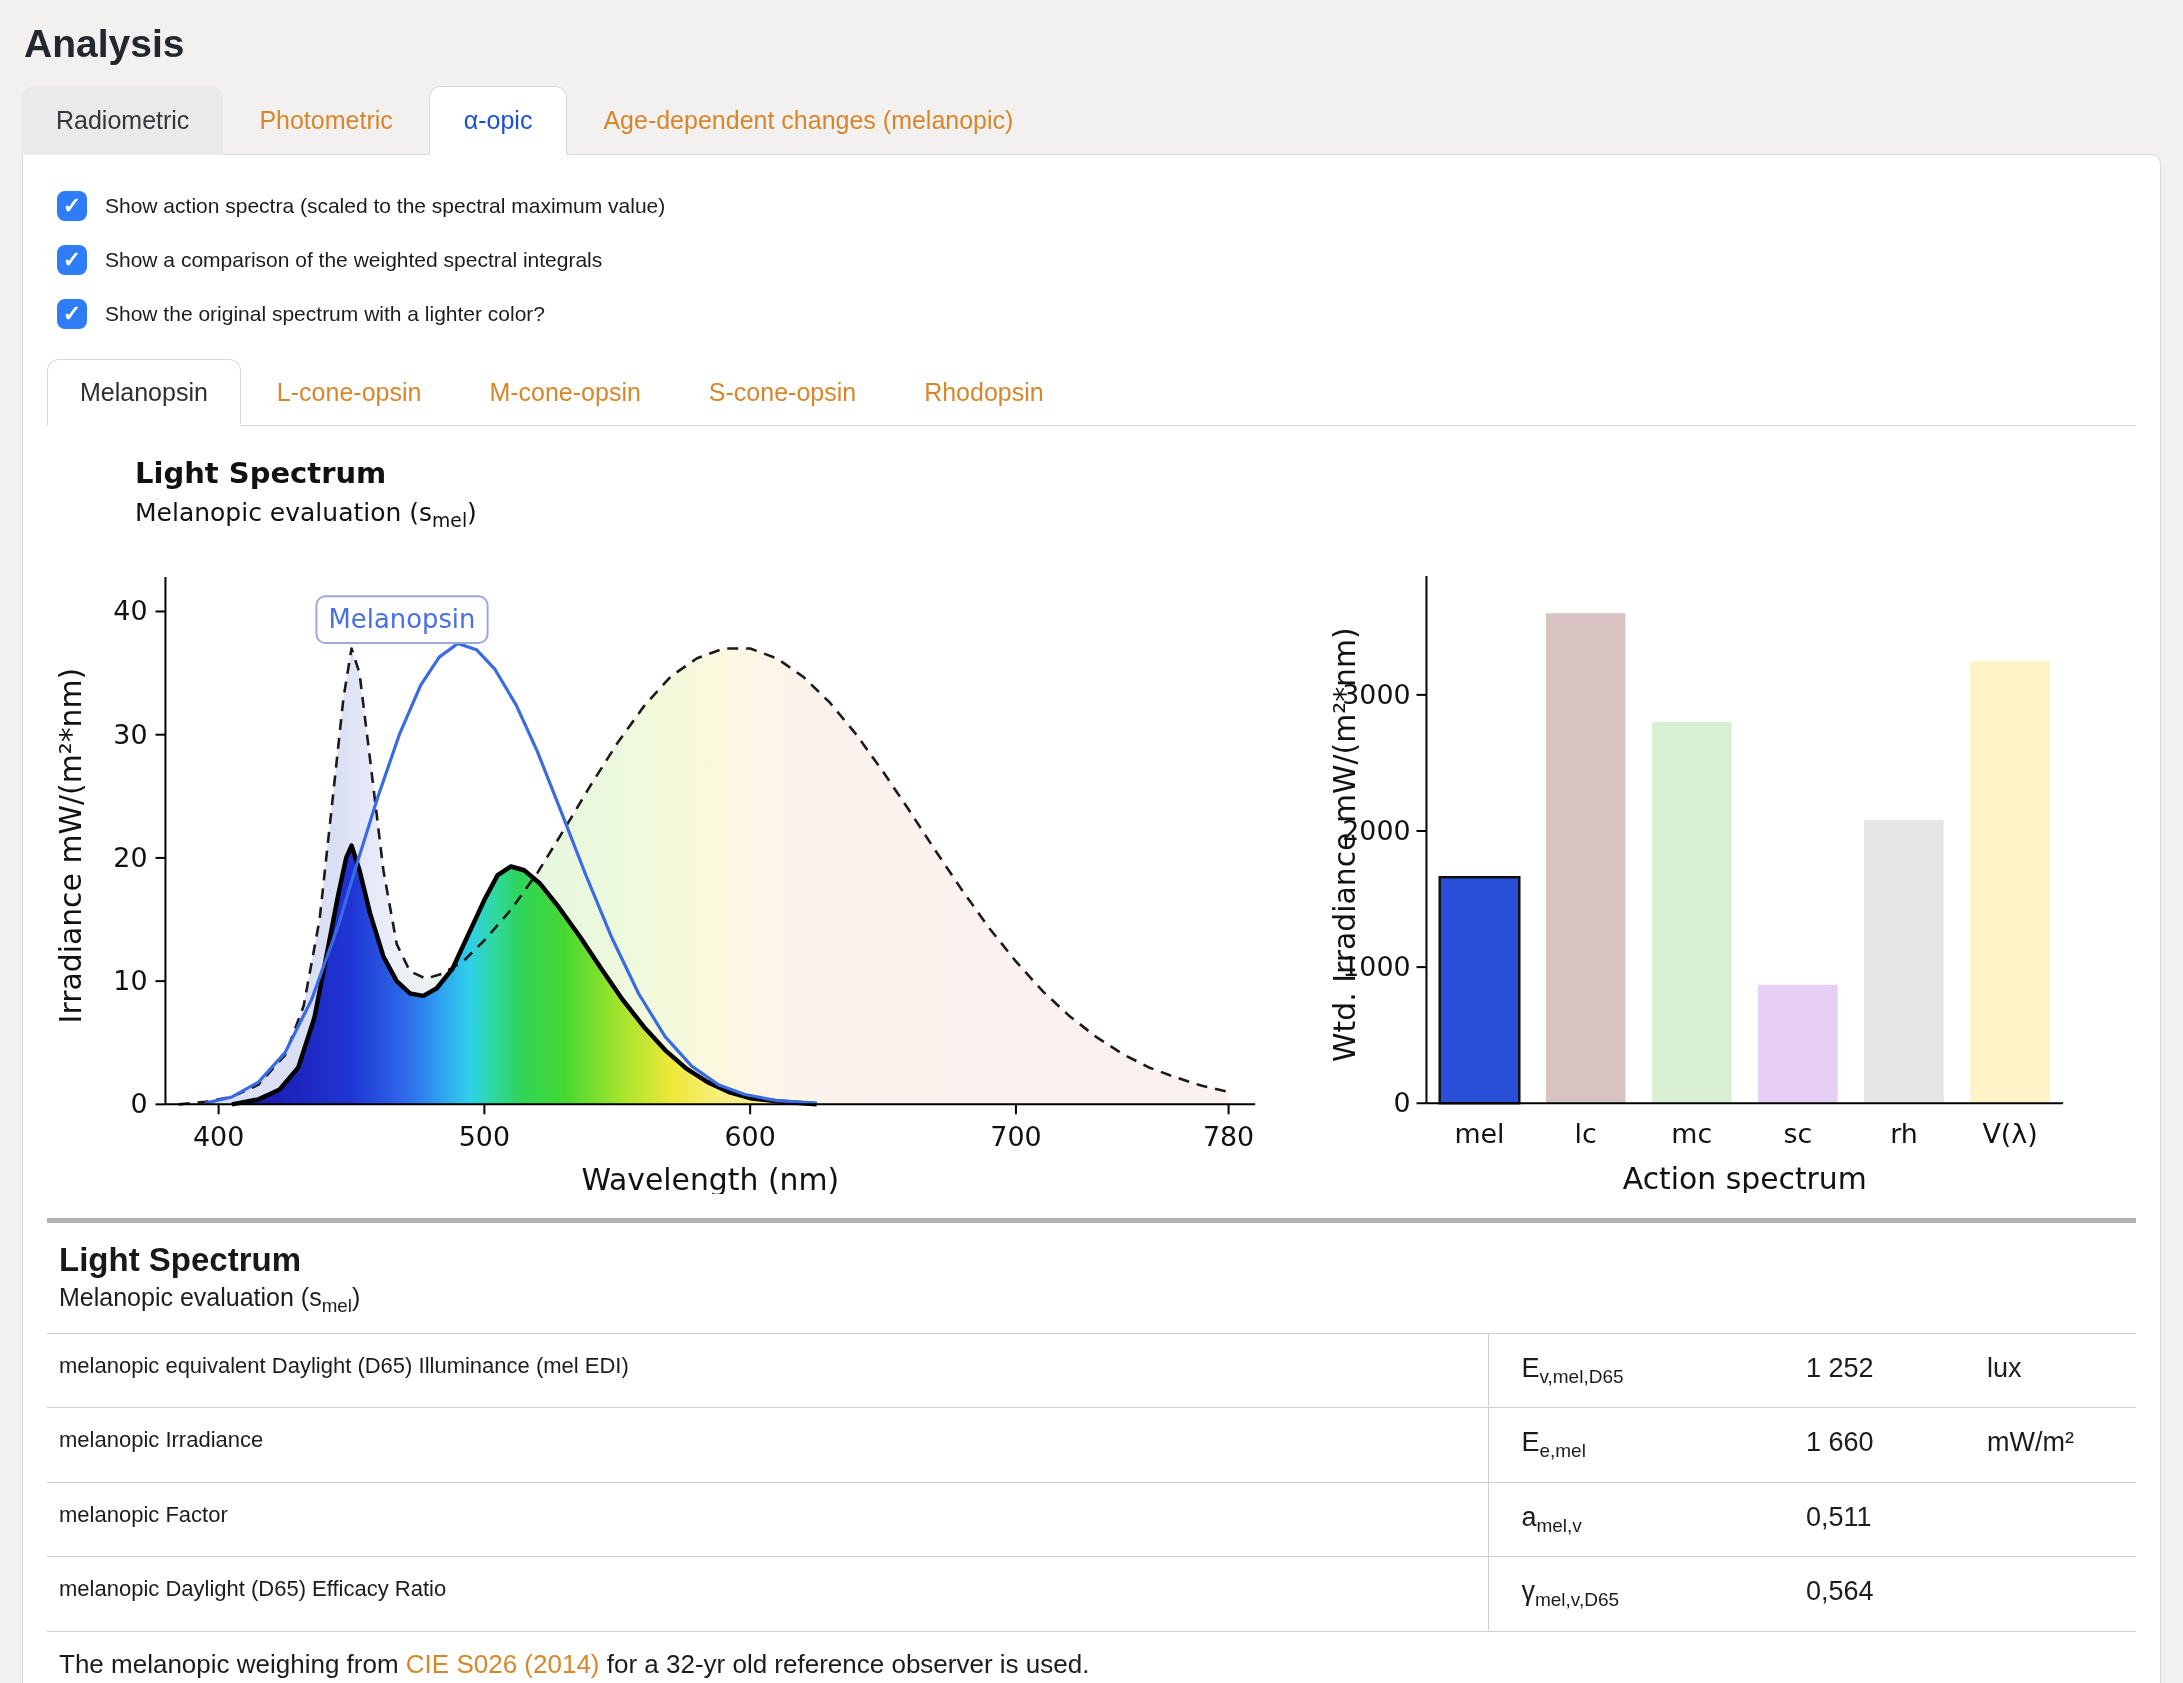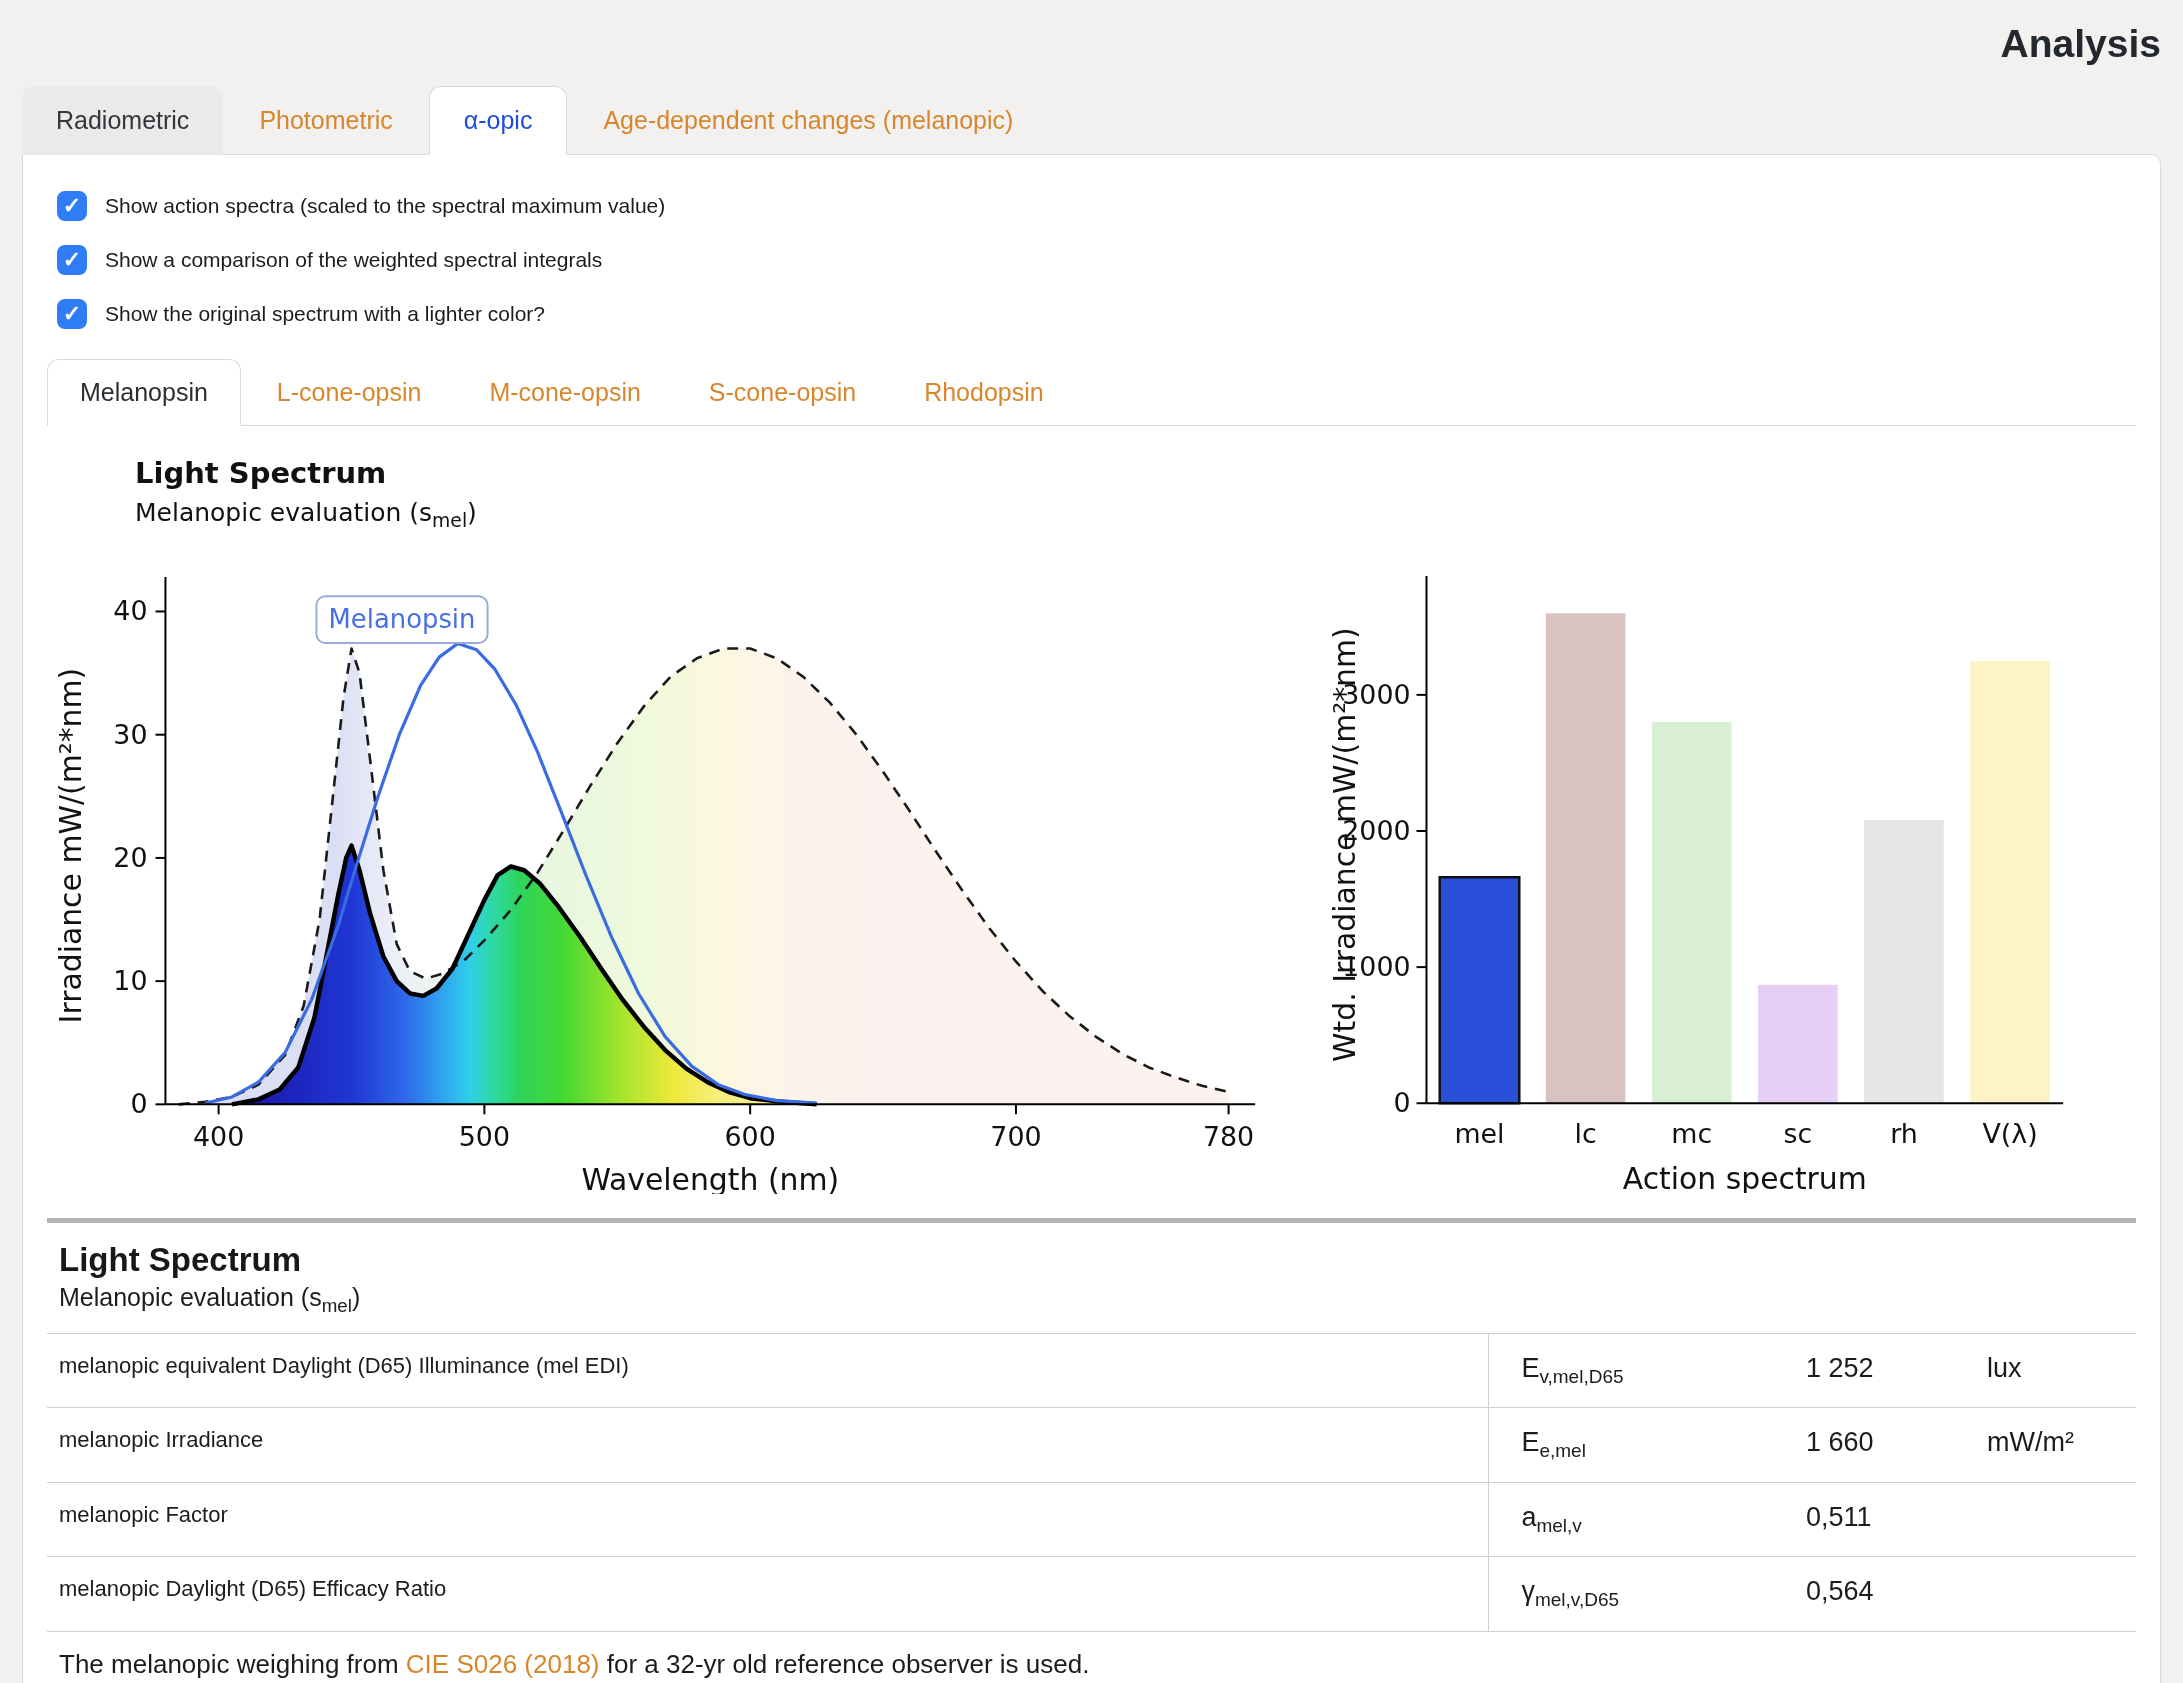--- a/index.html
+++ b/index.html
@@ -4,21 +4,21 @@
 <style>
   * { box-sizing: border-box; }
   html,body { margin:0; padding:0; }
   body {
     width: 2183px; min-height: 1684px;
     background: #f2f1ef;
     font-family: "Liberation Sans", sans-serif;
     color: #1c1c1c;
     padding: 10px 22px 18px;
   }
-  h1 { font-size: 39px; font-weight: 600; color: #23272e; margin: 12px 0 20px 2px; text-align: right; }
+  h1 { font-size: 39px; font-weight: 600; color: #23272e; margin: 12px 0 20px 2px; }
 
   
   .tabs { display:flex; gap:2px; margin-bottom:-1px; position:relative; z-index:2; }
   .tab {
     font-family: inherit; font-size: 25px; padding: 19px 34px;
     background: transparent; border: none; cursor: pointer;
     border-radius: 12px 12px 0 0; color:#d8862b;
   }
   .tab-muted { background:#eaeaea; color:#33373c; }
   .tab-active { background:#fff; border:1px solid #d9d9d9; border-bottom:1px solid #fff; color:#1d4ed8; }
@@ -234,17 +234,17 @@
       <div class="rrow">
         <div class="rlabel">melanopic Daylight (D65) Efficacy Ratio</div>
         <div class="rval">
           <span class="sym"><span>γ</span><sub>mel,v,D65</sub></span>
           <span class="val">0,564</span>
           <span class="unit"></span>
         </div>
       </div>
     </div>
 
-    <div class="footnote"><span>The melanopic weighing from </span><a class="link">CIE S026 (2018)</a><span> for a 32-yr old reference observer is used.</span></div>
+    <div class="footnote"><span>The melanopic weighing from </span><a class="link">CIE S026 (2014)</a><span> for a 32-yr old reference observer is used.</span></div>
   </section>
 
 </div>
 
 
 </body></html>

